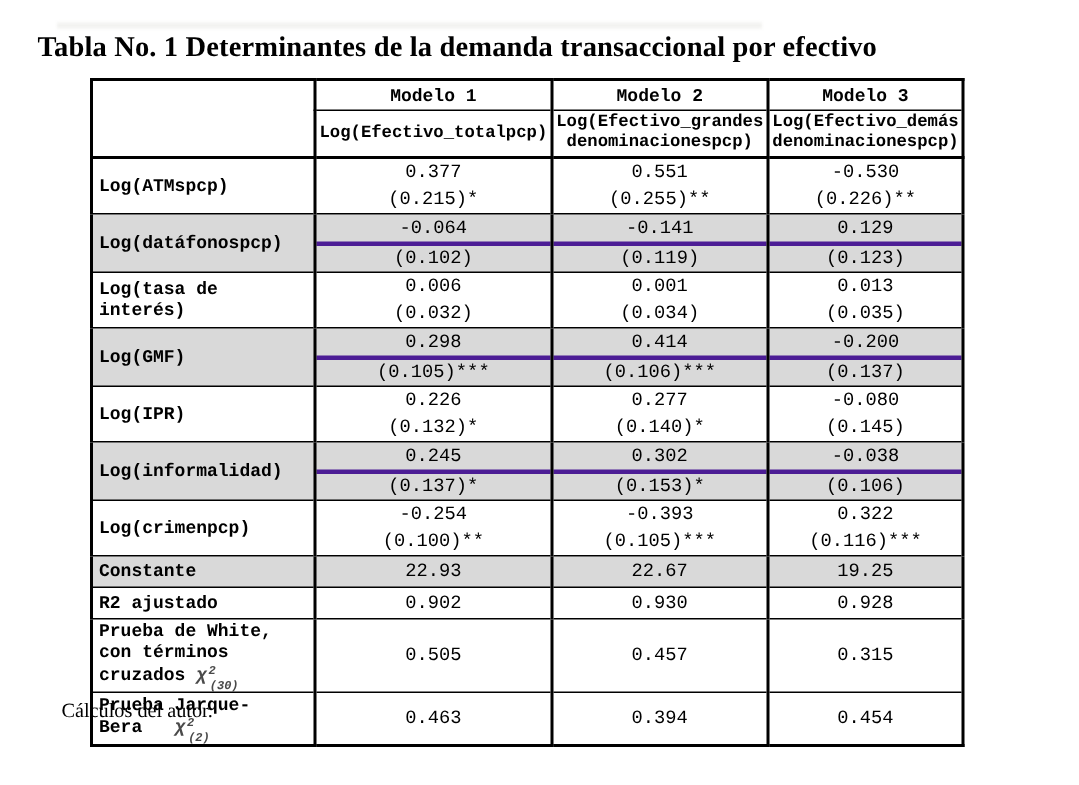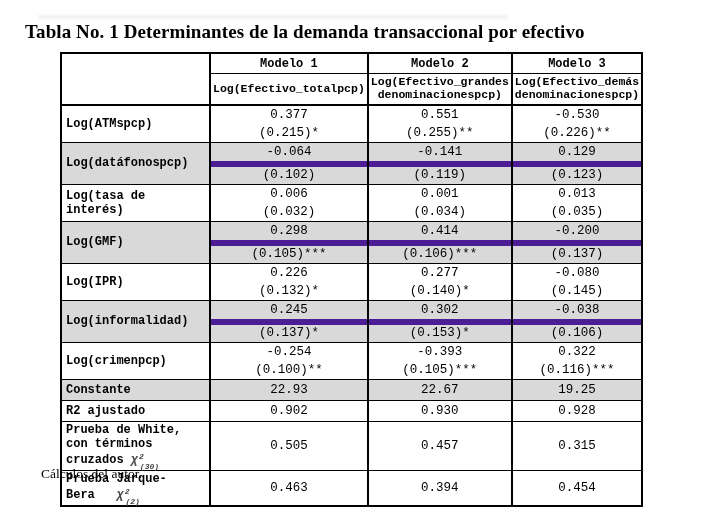--- a/index.html
+++ b/index.html
@@ -33,21 +33,21 @@
   tr.hdr2 th { height:28px; font-size:11.5px; font-weight:bold; line-height:1.12;
                border-bottom-width:2px; padding:1px 2px; }
 
   td.lbl {
     text-align:left; font-weight:bold; font-size:12px;
     padding:1px 2px 1px 4px; line-height:1.18;
   }
   tr.gray td { background:#d9d9d9; }
 
   .coef-line, .se-line { height:18px; line-height:18px;text-align:center; }
-  tr.gray .se-line { border-top:6px solid #4c1d95; height:17px; line-height:17px; }
+  tr.gray .se-line { border-top:3px solid #4c1d95; height:17px; line-height:17px; }
 
   tr.stat td { height:18px; }
   tr.stat.tall td { height:37px; }
   tr.stat.last td { height:22px; border-bottom-width:2px; }
 
   .chi { font-style:italic; color:#4a4a4a; white-space:nowrap; }
   .chi sup { font-size:8px; position:relative; top:1px; left:1px; }
   .chi sub { font-size:8px; position:relative; bottom:-2px; left:-3px; }
 
   .footnote1 { position:absolute; left:41px; top:466px; font-size:13.5px; }

